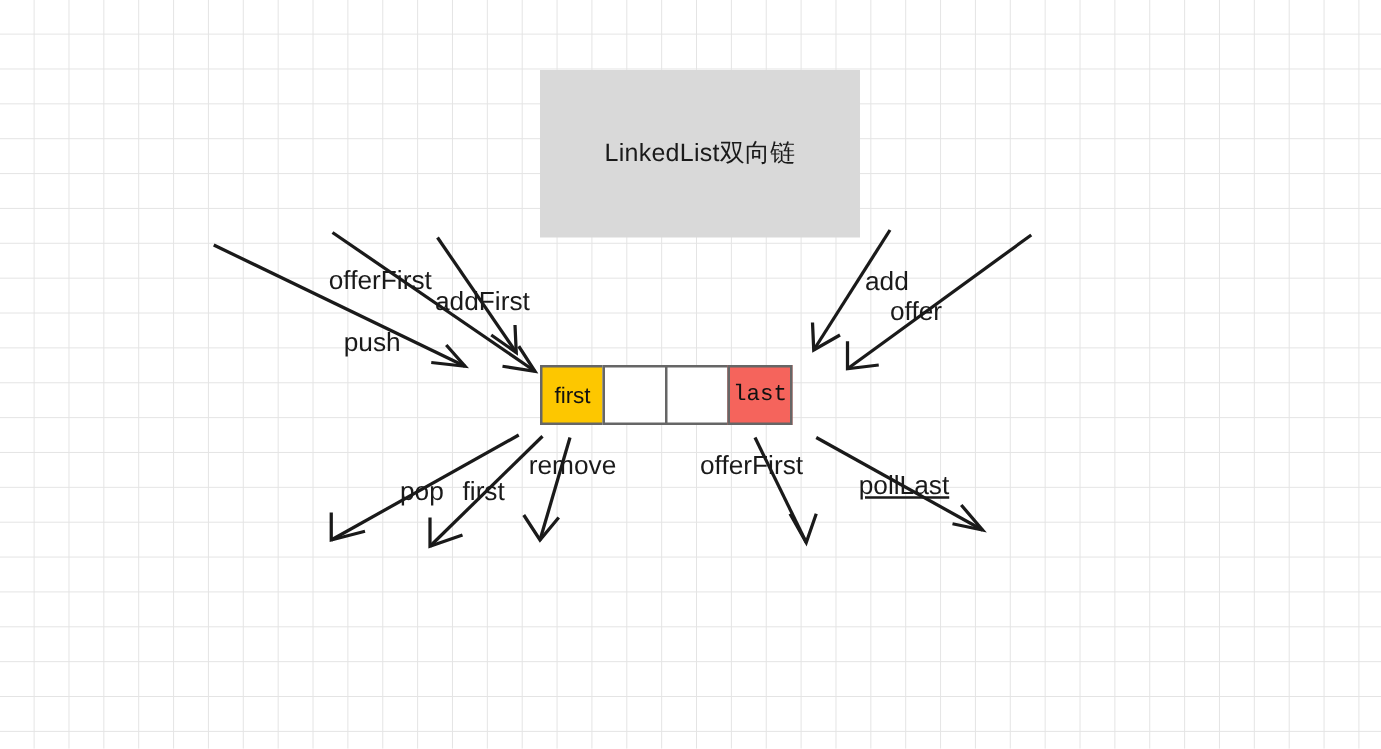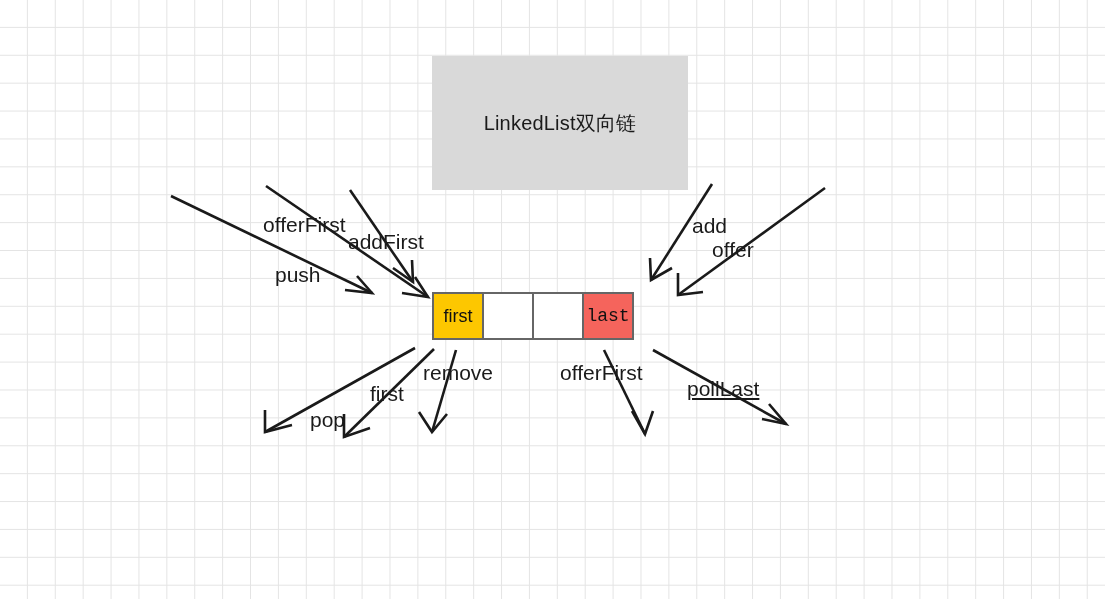--- a/index.html
+++ b/index.html
@@ -152,20 +152,20 @@
     <div class="cell cell-last">last</div>
   </div>
 
   <div class="op-label" style="left:263px; top:215px;">offerFirst</div>
   <div class="op-label" style="left:348px; top:232px;">addFirst</div>
   <div class="op-label" style="left:275px; top:265px;">push</div>
 
   <div class="op-label" style="left:692px; top:216px;">add</div>
   <div class="op-label" style="left:712px; top:216px;margin-top:24px;">offer</div>
 
-  <div class="op-label" style="left:310px; top:384px;margin-top:26px;">pop</div>
+  <div class="op-label" style="left:320px; top:384px;">pop</div>
   <div class="op-label" style="left:370px; top:384px;">first</div>
   <div class="op-label" style="left:423px; top:363px;">remove</div>
 
   <div class="op-label" style="left:560px; top:363px;">offerFirst</div>
   <div class="op-label" style="left:687px; top:379px;text-decoration:underline;">pollLast</div>
 
 </div>
 
 </body></html>

